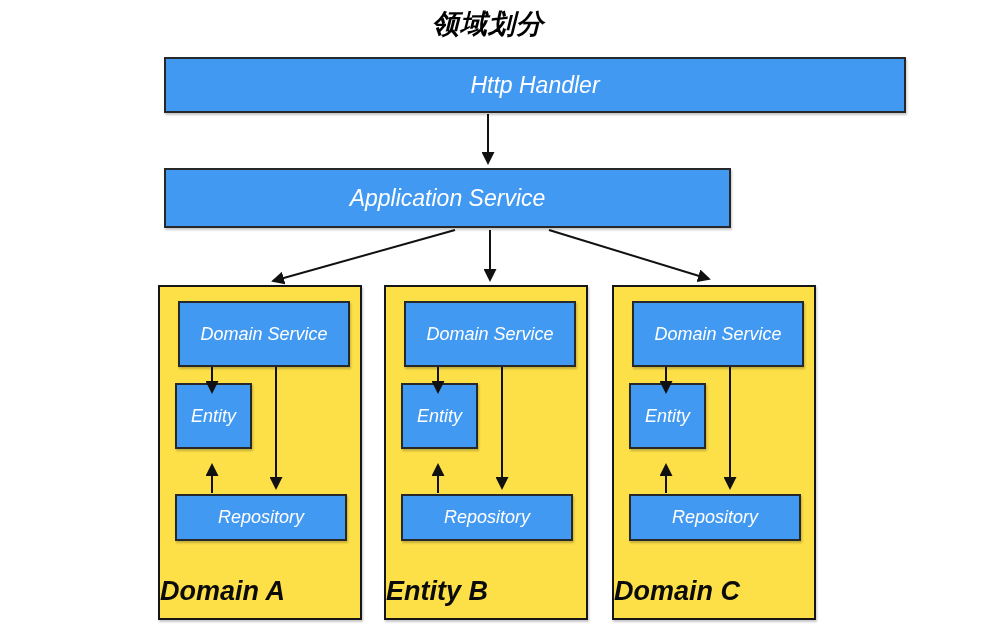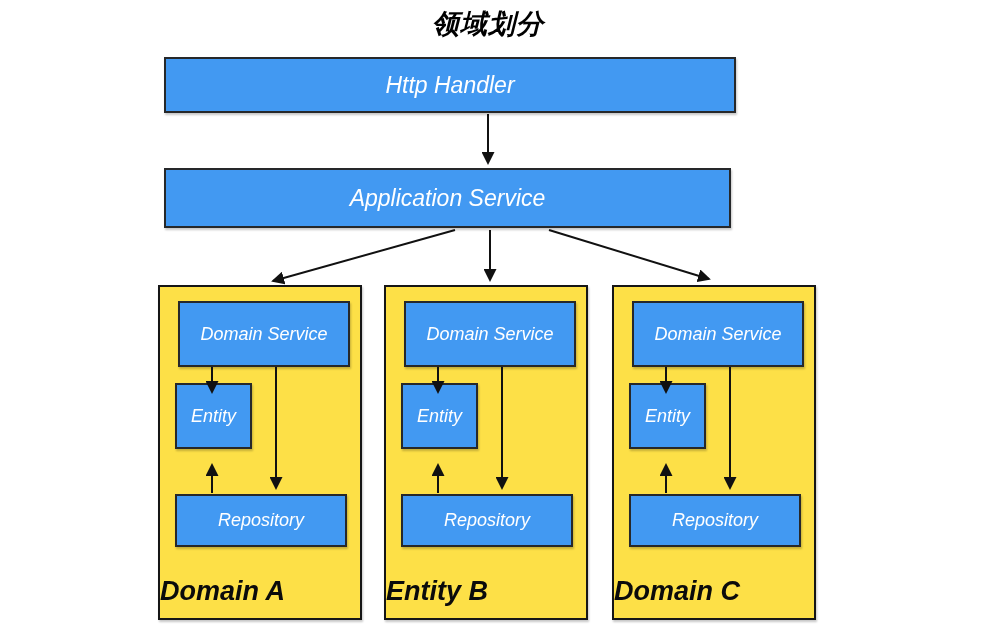--- a/index.html
+++ b/index.html
@@ -28,39 +28,39 @@
     box-sizing: border-box;
     background: #4299f2;
     border: 2px solid #26282a;
     color: #ffffff;
     display: flex;
     align-items: center;
     justify-content: center;
     box-shadow: 1px 2px 2px rgba(0,0,0,0.22);
   }
   .layer-box { font-size: 23px; }
-  .http-handler { left: 164px; top: 57px; width: 572px; height: 56px; }
+  .http-handler { left: 164px; top: 57px; width: 742px; height: 56px; }
   .application-service { left: 164px; top: 168px; width: 567px; height: 60px; }
   .domain-container {
     position: absolute;
     box-sizing: border-box;
     top: 285px;
     width: 204px;
     height: 335px;
     background: #fde047;
     border: 2px solid #161616;
     box-shadow: 1px 2px 2px rgba(0,0,0,0.22);
   }
   .domain-a { left: 158px; }
   .domain-b { left: 384px; }
   .domain-c { left: 612px; }
   .inner-box { font-size: 18px; }
   .domain-service { left: 18px; top: 14px; width: 172px; height: 66px; }
   .entity { left: 15px; top: 96px; width: 77px; height: 66px; }
-  .repository { left: 15px; top: 207px; width: 172px; height: 53px; }
+  .repository { left: 15px; top: 207px; width: 172px; height: 47px; }
   .domain-label {
     position: absolute;
     left: 0;
     right: 0;
     top: 289px;
     text-align: left;
     font-size: 27px;
     font-weight: 700;
     color: #0b0b0b;
   }

